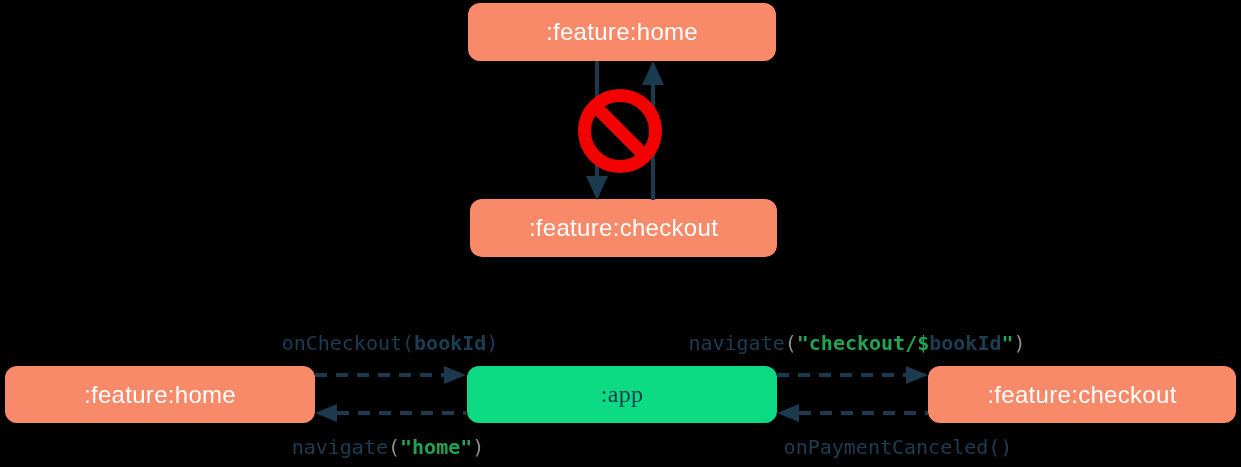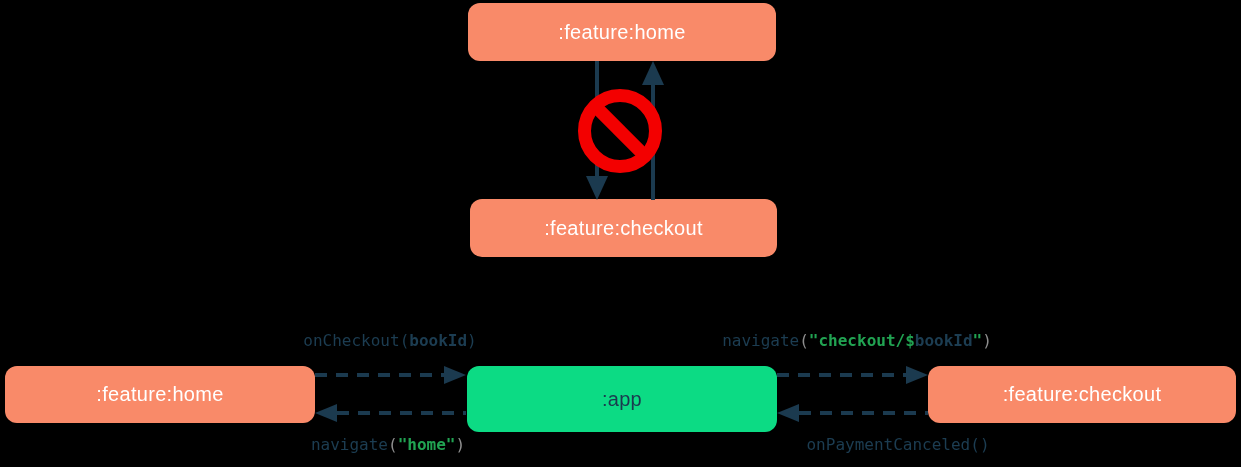--- a/index.html
+++ b/index.html
@@ -9,30 +9,30 @@
     font-family: "Liberation Sans", sans-serif;
     overflow: hidden;
   }
   .stage { position: relative; width: 1241px; height: 467px; }
 
   
   .box {
     position: absolute;
     border-radius: 12px;
     display: flex; align-items: center; justify-content: center;
-    font-size: 20px; letter-spacing: .3px;
+    font-size: 24px; letter-spacing: .3px;
   }
   .box.salmon { background: var(--salmon); color: var(--white); }
   .box.green  { background: var(--green);  color: var(--navy); font-weight: 500; }
 
   .top-home     { left: 468px; top: 3px;   width: 308px; height: 58px; }
   .top-checkout { left: 470px; top: 199px; width: 307px; height: 58px; }
 
   .bot-home     { left: 5px;   top: 366px; width: 310px; height: 57px; }
-  .bot-app      { left: 467px; top: 366px; width: 310px; height: 66px; }
+  .bot-app      { left: 467px; top: 366px; width: 310px; height: 57px; font-family: Liberation Serif, serif; }
   .bot-checkout { left: 928px; top: 366px; width: 308px; height: 57px; }
 
   
   .vline { position: absolute; width: 4px; background: var(--navy); z-index: 1; }
   .vline-left  { left: 595px; top: 61px; height: 118px; }
   .vline-right { left: 651px; top: 85px; height: 115px; }
 
   .tri { position: absolute; width: 0; height: 0; z-index: 1; }
   .tri-down {
     left: 586px; top: 176px;
@@ -78,21 +78,21 @@
   }
   .tri-tl { left: 444px; top: 366px; }
   .tri-tr { left: 906px; top: 366px; }
   .tri-bl { left: 315px; top: 404px; }
   .tri-br { left: 777px; top: 404px; }
 
   
   .code-label {
     position: absolute;
     font-family: "DejaVu Sans Mono", monospace;
-    font-size: 16px; font-weight: 500;
+    font-size: 20px; font-weight: 500;
     white-space: nowrap;
     transform: translateX(-50%);
     z-index: 2;
   }
   .lbl-oncheckout   { left: 390px; top: 331px; }
   .lbl-navcheckout  { left: 857px; top: 331px; }
   .lbl-navhome      { left: 388px; top: 435px; }
   .lbl-onpayment    { left: 898px; top: 435px; }
 
   .seg-navy       { color: var(--codeNavy); }

